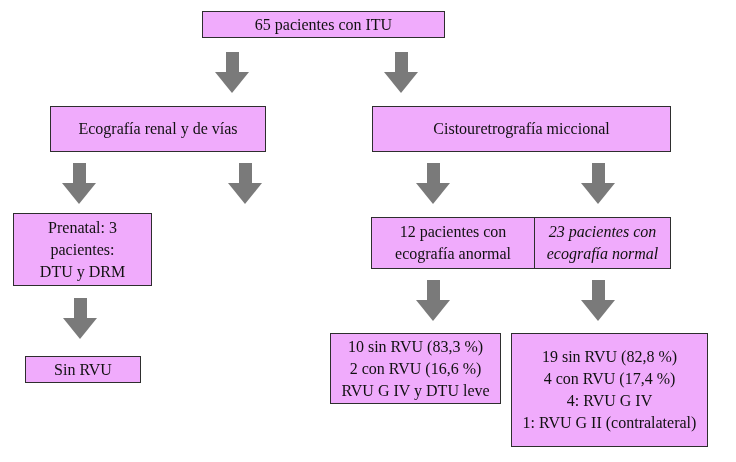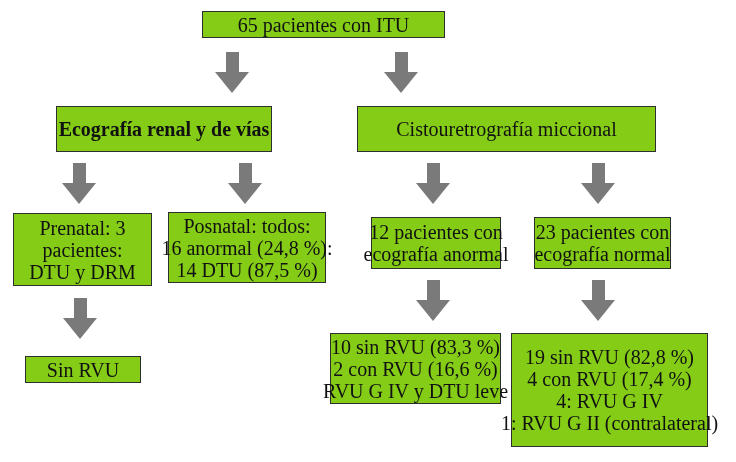--- a/index.html
+++ b/index.html
@@ -9,27 +9,27 @@
     height: 462px;
     background: #ffffff;
     font-family: "Liberation Serif", "DejaVu Serif", serif;
     color: #111111;
     overflow: hidden;
   }
   .box {
     position: absolute;
     box-sizing: border-box;
     border: 1.5px solid #2e2e2e;
-    background: #84cc16;
+    background: #f0abfc;
     display: flex;
     flex-direction: column;
     justify-content: center;
     align-items: center;
     text-align: center;
-    font-size: 20px;
+    font-size: 16px;
     line-height: 22px;
   }
   .box .line { white-space: nowrap; }
   .b { font-weight: normal; }
   .arrow {
     position: absolute;
     width: 34px;
     display: flex;
     flex-direction: column;
     align-items: center;
@@ -58,24 +58,24 @@
 
   <div class="arrow" style="left:215px; top:52px;">
     <div class="stem"></div>
       <div class="head"></div>
   </div>
   <div class="arrow" style="left:384px; top:52px;">
     <div class="stem"></div>
       <div class="head"></div>
   </div>
 
-  <div class="box" style="left:56px; top:106px; width:216px; height:46px;font-weight:bold;">
+  <div class="box" style="left:50px; top:106px; width:216px; height:46px;">
     <div class="line">Ecografía renal y de vías</div>
   </div>
-  <div class="box" style="left:357px; top:106px; width:299px; height:46px;">
+  <div class="box" style="left:372px; top:106px; width:299px; height:46px;">
     <div class="line">Cistouretrografía miccional</div>
   </div>
 
   <div class="arrow" style="left:62px; top:163px;">
     <div class="stem"></div>
       <div class="head"></div>
   </div>
   <div class="arrow" style="left:228px; top:163px;">
     <div class="stem"></div>
       <div class="head"></div>
@@ -87,30 +87,25 @@
   <div class="arrow" style="left:581px; top:163px;">
     <div class="stem"></div>
       <div class="head"></div>
   </div>
 
   <div class="box" style="left:13px; top:213px; width:139px; height:73px;text-align:center;">
     <div class="line">Prenatal: 3</div>
     <div class="line">pacientes:</div>
     <div class="line">DTU y DRM</div>
   </div>
-  <div class="box" style="left:168px; top:212px; width:158px; height:71px;">
-    <div class="line">Posnatal: todos:</div>
-    <div class="line">16 anormal (24,8 %):</div>
-    <div class="line">14 DTU (87,5 %)</div>
-  </div>
-  <div class="box" style="left:371px; top:217px; width:130px; height:52px;">
+  <div class="box" style="left:371px; top:217px; width:164px; height:52px;">
     <div class="line">12 pacientes con</div>
     <div class="line">ecografía anormal</div>
   </div>
-  <div class="box" style="left:534px; top:217px; width:137px; height:52px;">
+  <div class="box" style="left:534px; top:217px; width:137px; height:52px;font-style:italic;">
     <div class="line">23 pacientes con</div>
     <div class="line">ecografía normal</div>
   </div>
 
   <div class="arrow" style="left:63px; top:298px;">
     <div class="stem"></div>
       <div class="head"></div>
   </div>
   <div class="arrow" style="left:416px; top:280px;">
     <div class="stem"></div>

